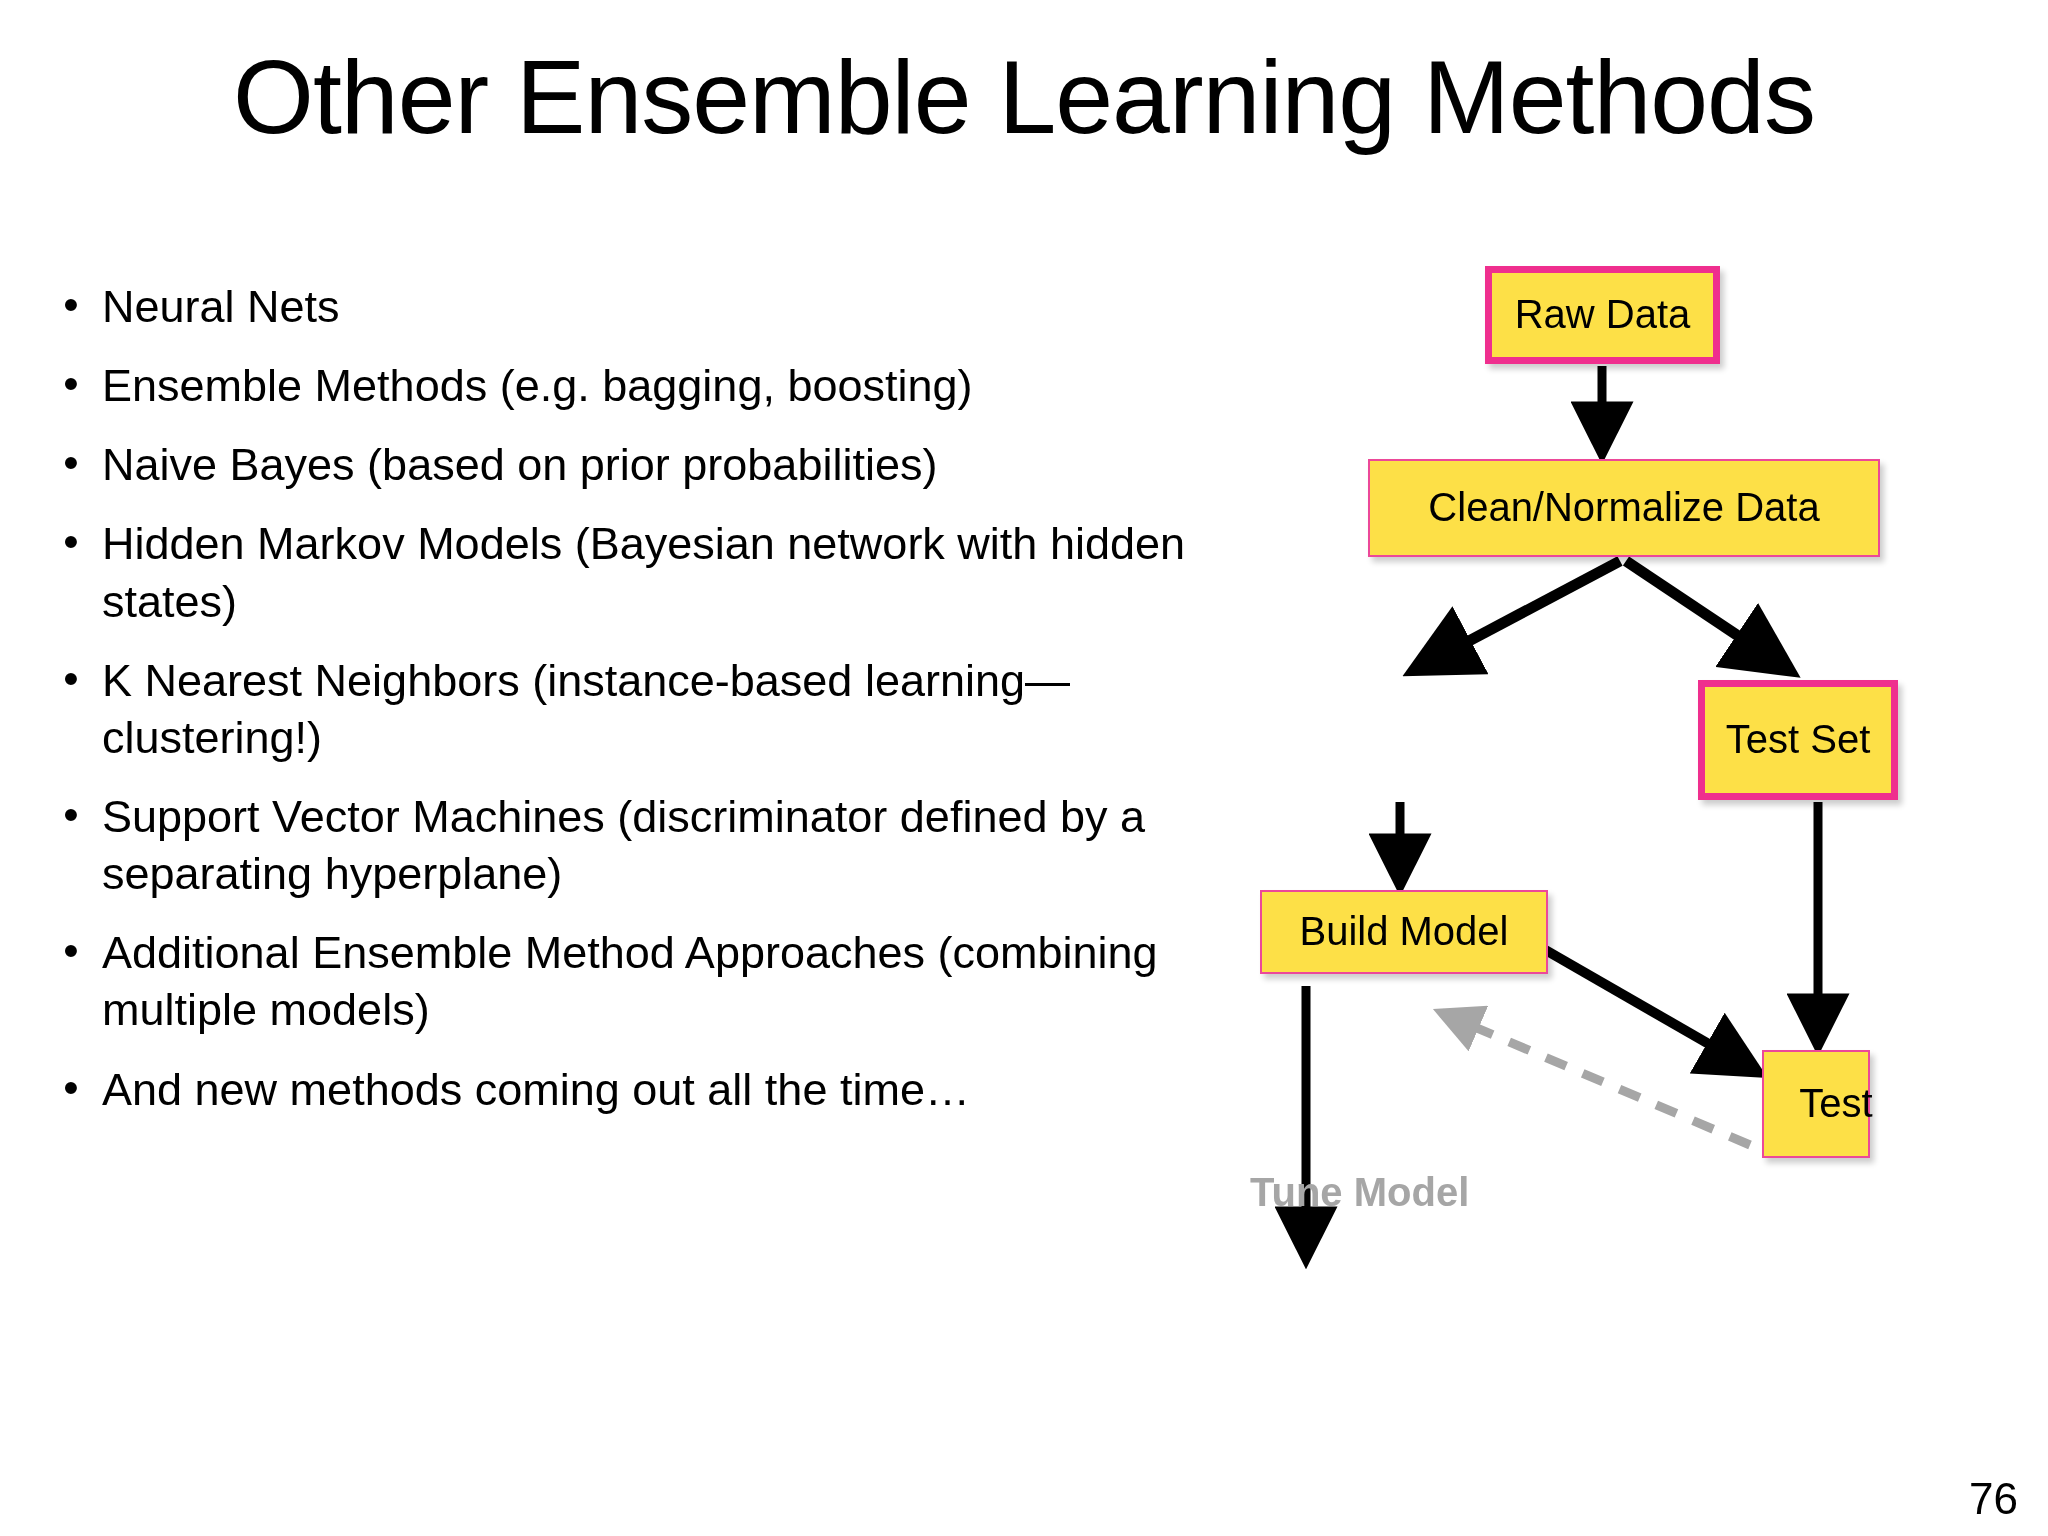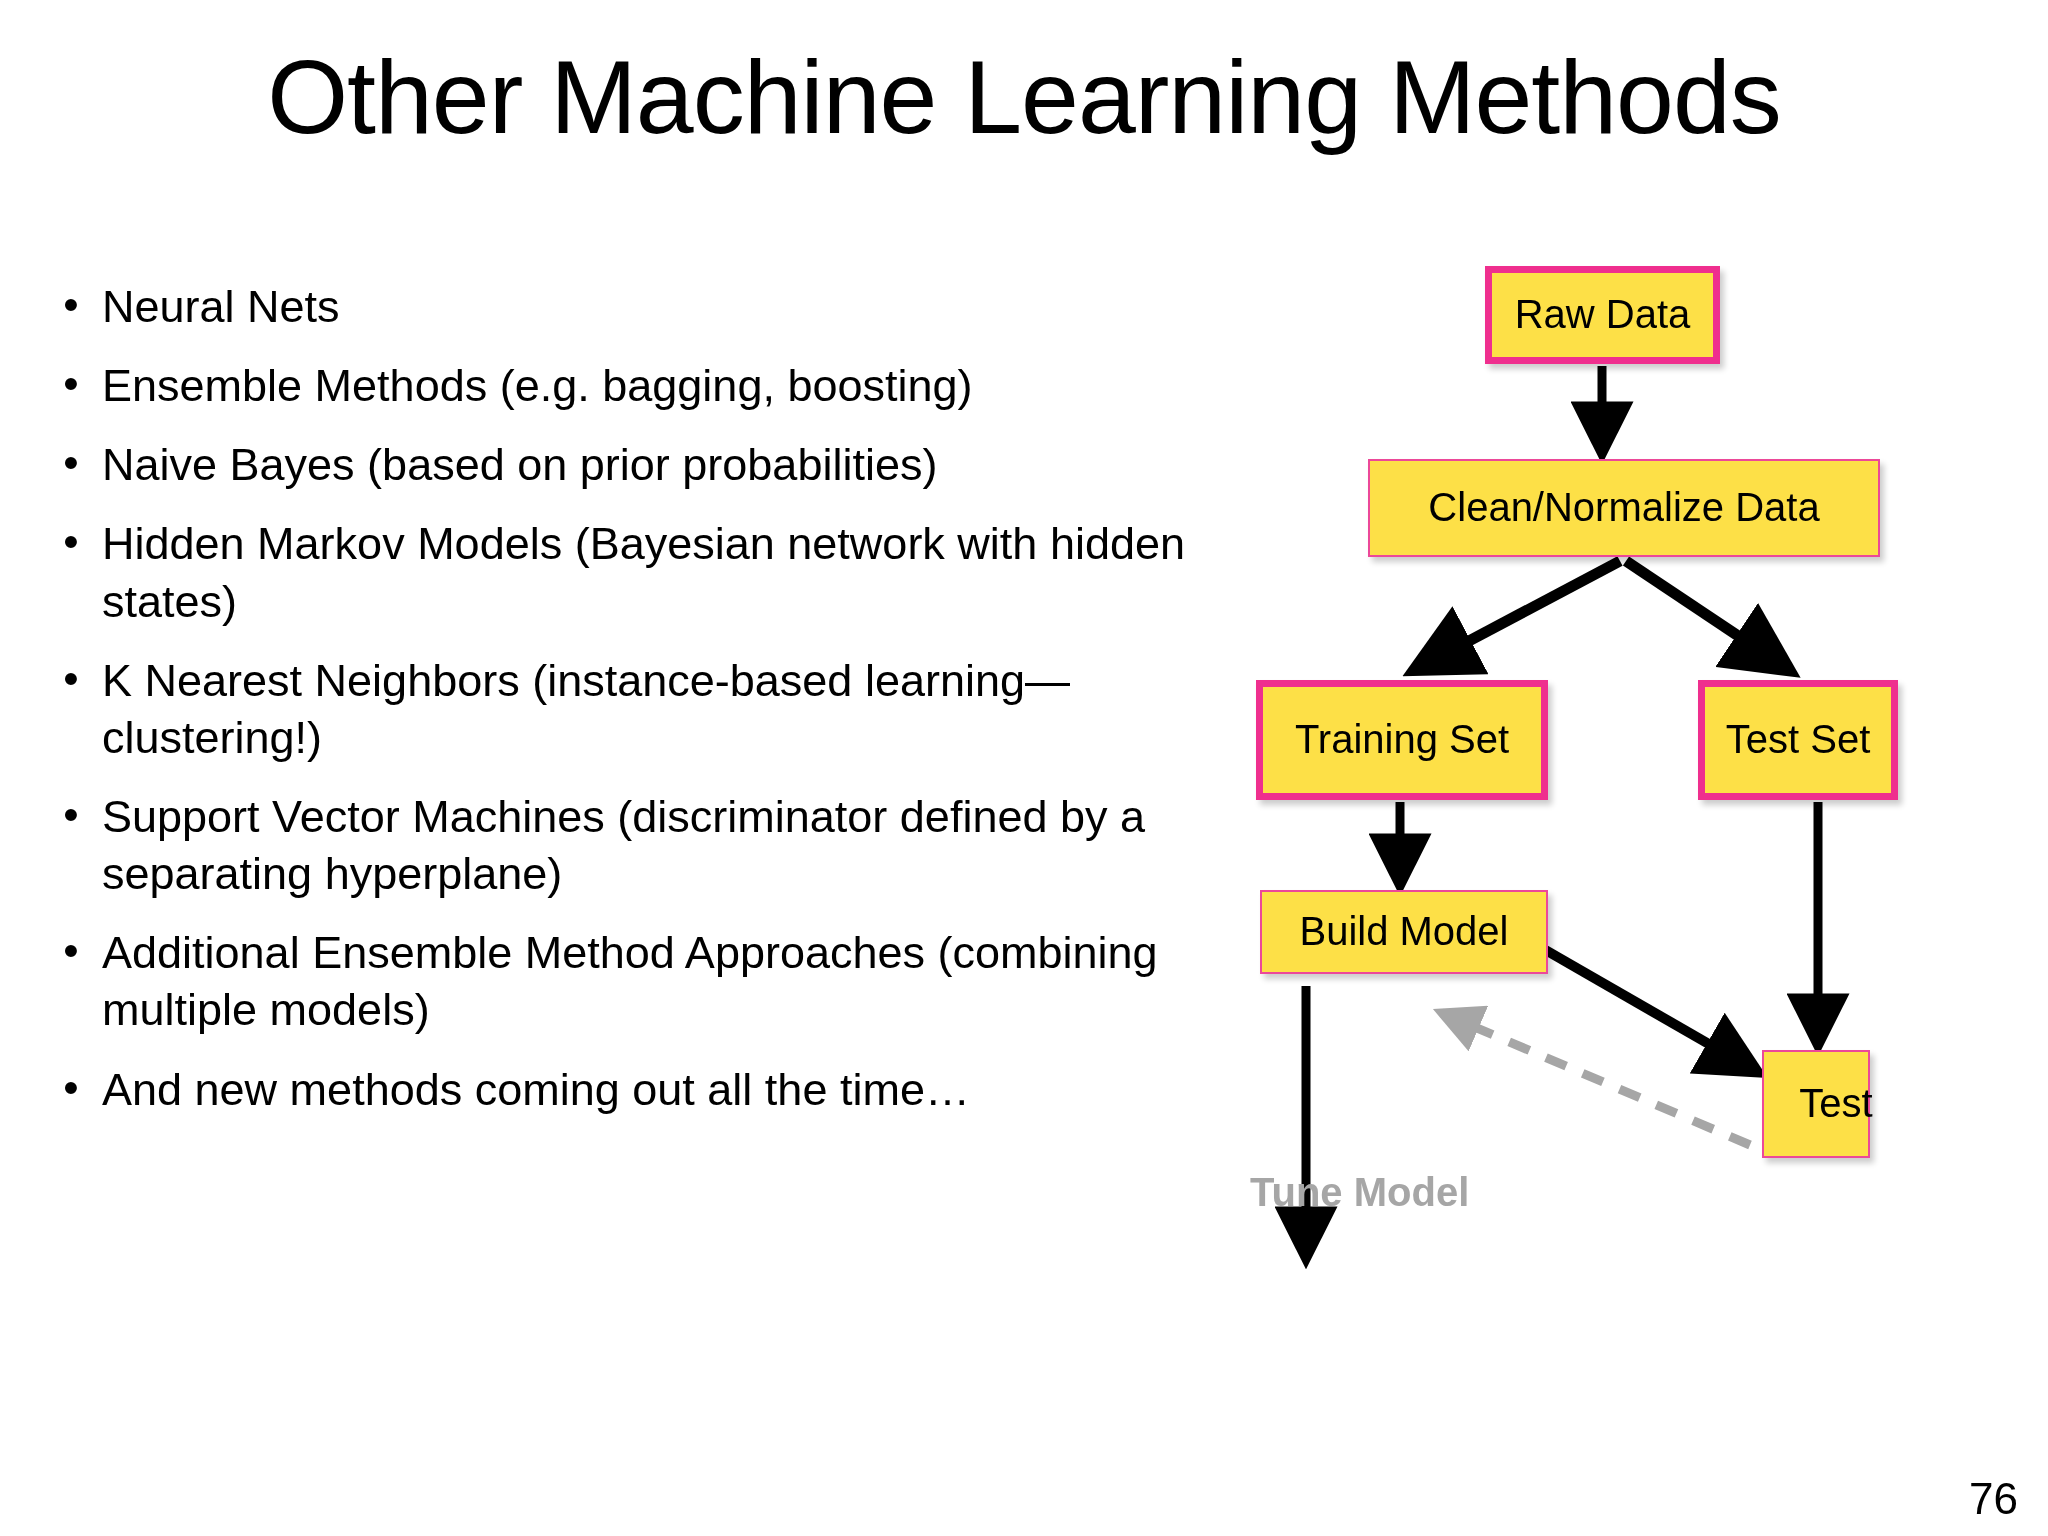--- a/index.html
+++ b/index.html
@@ -115,21 +115,21 @@
     position: absolute;
     right: 30px;
     bottom: 12px;
     font-size: 44px;
     color: #000000;
   }
 </style>
 </head>
 <body>
 
-<div id="slide-title">Other Machine Learning Methods</div>
+<div id="slide-title">Other Ensemble Learning Methods</div>
 
 <div id="bullet-list">
 
   <div class="bullet-row">
     <span class="bullet-marker">•</span>
     <span class="bullet-text">Neural Nets</span>
   </div>
 
   <div class="bullet-row">
     <span class="bullet-marker">•</span>
@@ -194,21 +194,20 @@
 
     <line x1="690" y1="975" x2="382" y2="843" stroke="#a6a6a6" stroke-width="9" stroke-dasharray="22 18" marker-end="url(#arrowhead-dashed)"></line>
 
     <line x1="246" y1="816" x2="246" y2="1085" stroke="#000000" stroke-width="9" marker-end="url(#arrowhead-solid)"></line>
   </svg>
 
   <div class="node pink" id="node-raw-data">Raw Data</div>
 
   <div class="node blue" id="node-clean-normalize">Clean/Normalize Data</div>
 
-  <div class="node pink" id="node-training-set">Training Set</div>
 
   <div class="node pink" id="node-test-set">Test Set</div>
 
   <div class="node blue" id="node-build-model">Build Model</div>
 
   <div class="node blue" id="node-test">Test</div>
 
 
   <div id="tune-model-label">Tune Model</div>
 

